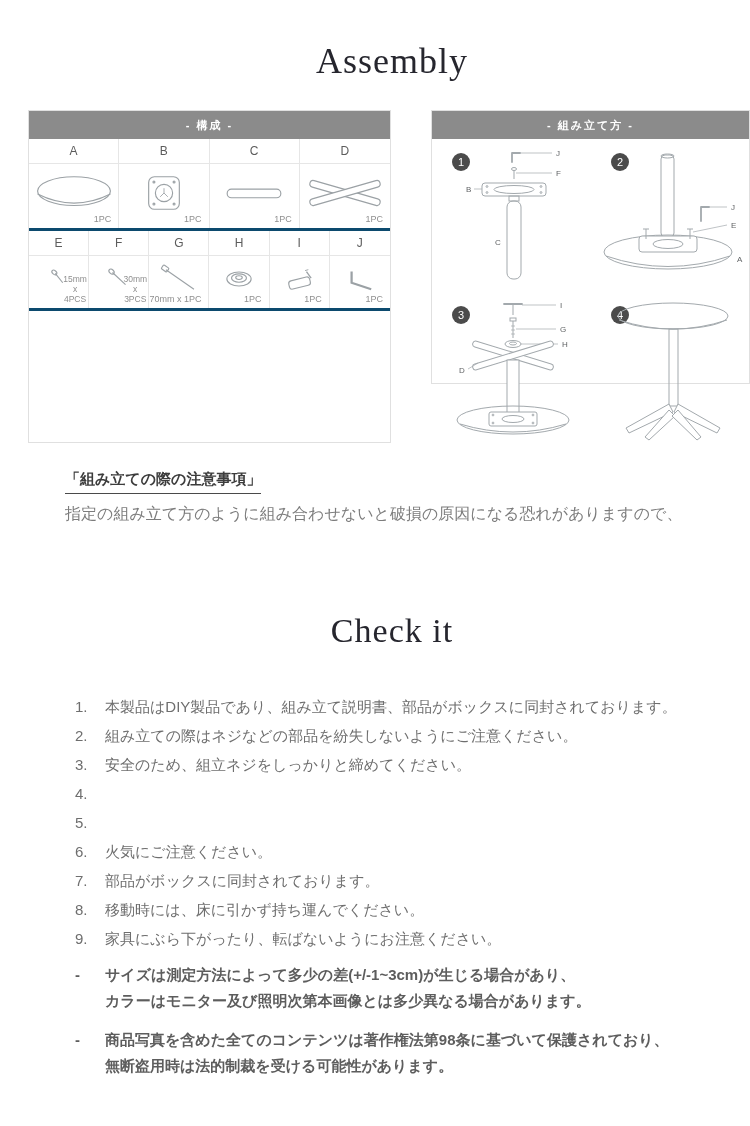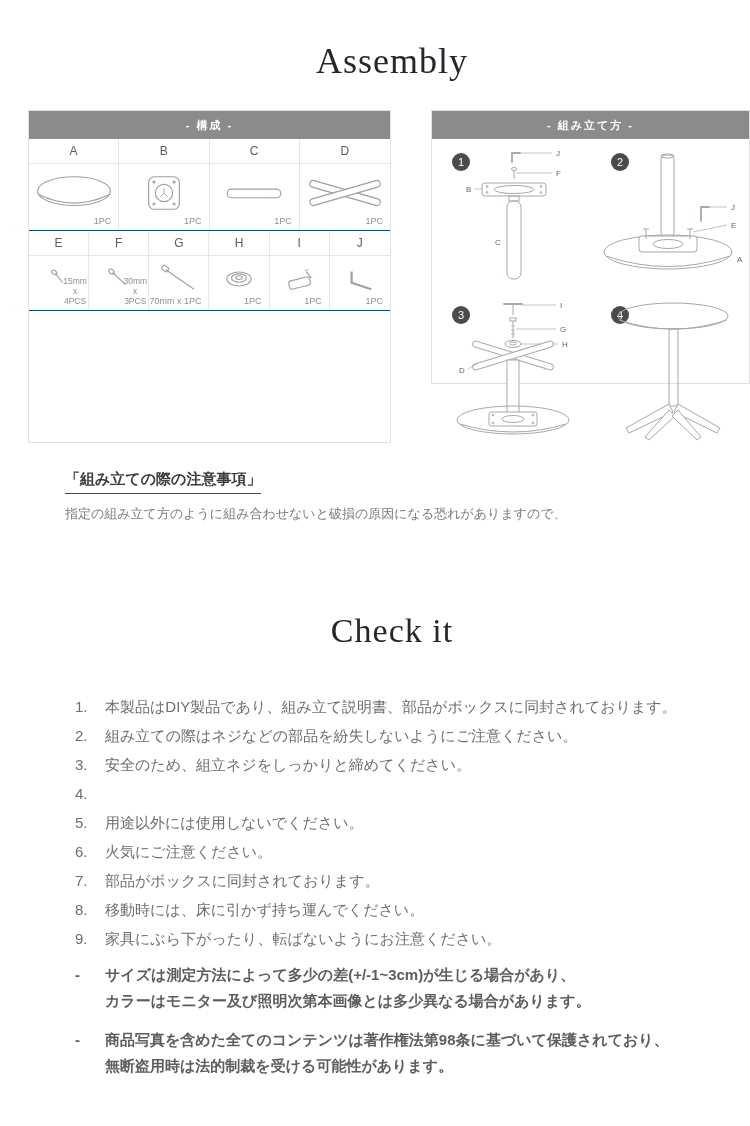--- a/index.html
+++ b/index.html
@@ -18,21 +18,21 @@
   #assembly-panel { left:403px; width:319px; height:274px;margin-left:28px; }
 
   
   .grid { display:flex; }
   .cell { position:relative; border-right:1px solid #e6e6e6; }
   .cell:last-child { border-right:none; }
   .g4 .cell { width:25%; }
   .g6 .cell { width:16.6667%; }
   .hdr-row { height:25px; border-bottom:1px solid #e6e6e6; }
   .hdr-row .cell { display:flex; align-items:center; justify-content:center; font-size:12px; color:#5c5c5c; }
-  .img-row { border-bottom:1px solid #0c4a6e; }
+  .img-row { border-bottom:3px solid #0c4a6e; }
   .img-row1 { height:67px; }
   .img-row2 { height:55px; }
   .img-row .cell { display:flex; align-items:flex-start; justify-content:center; padding-top:6px; }
   .qty { position:absolute; bottom:4px; right:7px; font-size:9px; color:#8f8f8f; letter-spacing:0; }
   .qty.ctr { right:0; left:0; text-align:center; font-size:8.5px;margin-left:33px; }
   .part-svg { stroke:#9ba1a5; fill:none; stroke-width:1.2; }
 
   
   .steps { position:relative; width:100%; height:305px; }
   .step { position:absolute; width:158px; height:152px; }
@@ -41,21 +41,21 @@
   .step-num { position:absolute; left:20px; top:14px; width:18px; height:18px; border-radius:50%; background:#4b4b4b; color:#fff; font-size:11px; display:flex; align-items:center; justify-content:center; }
   .diag { position:absolute; stroke:#a3a9ad; fill:none; stroke-width:1; }
   .diag text { stroke:none; fill:#606365; font-size:8px; font-family:"Liberation Sans",sans-serif; }
   .diag .lead { stroke-width:0.7; }
   .diag .thick { stroke-width:1.8; stroke-linecap:round; stroke-linejoin:round; }
   .diag .wfill { fill:#ffffff; }
 
   
   #caution { position:absolute; left:65px; top:470px; width:640px; }
   #caution-title { display:inline-block; font-size:15px; font-weight:bold; color:#3c3c3c; padding-bottom:4px; border-bottom:1.5px solid #4a4a4a; }
-  .caution-line { font-size:13px; color:#7c7c7c; line-height:21px; }
+  .caution-line { font-size:16px; color:#7c7c7c; line-height:21px; }
   #caution-body { margin-top:9px; }
 
   
   #checklist { position:absolute; left:75px; top:698px; width:630px; }
   .chk-row { display:flex; margin-bottom:12px; font-size:15px; color:#6e6e6e; line-height:17px; }
   .chk-num { width:30px; flex:0 0 30px; }
   
   #notes { position:absolute; left:75px; top:962px; width:630px; }
   .note { display:flex; margin-bottom:13px; font-size:15px; font-weight:bold; color:#5d5d5d; line-height:26px; }
   .note-marker { width:30px; flex:0 0 30px; }
@@ -284,21 +284,20 @@
       </div>
     <div class="chk-row">
         <span class="chk-num">3.</span>
         <span>安全のため、組立ネジをしっかりと締めてください。</span>
       </div>
     <div class="chk-row">
         <span class="chk-num">4.</span>
       </div>
     <div class="chk-row">
         <span class="chk-num">5.</span>
-        <span>用途以外には使用しないでください。</span>
       </div>
     <div class="chk-row">
         <span class="chk-num">6.</span>
         <span>火気にご注意ください。</span>
       </div>
     <div class="chk-row">
         <span class="chk-num">7.</span>
         <span>部品がボックスに同封されております。</span>
       </div>
     <div class="chk-row">

